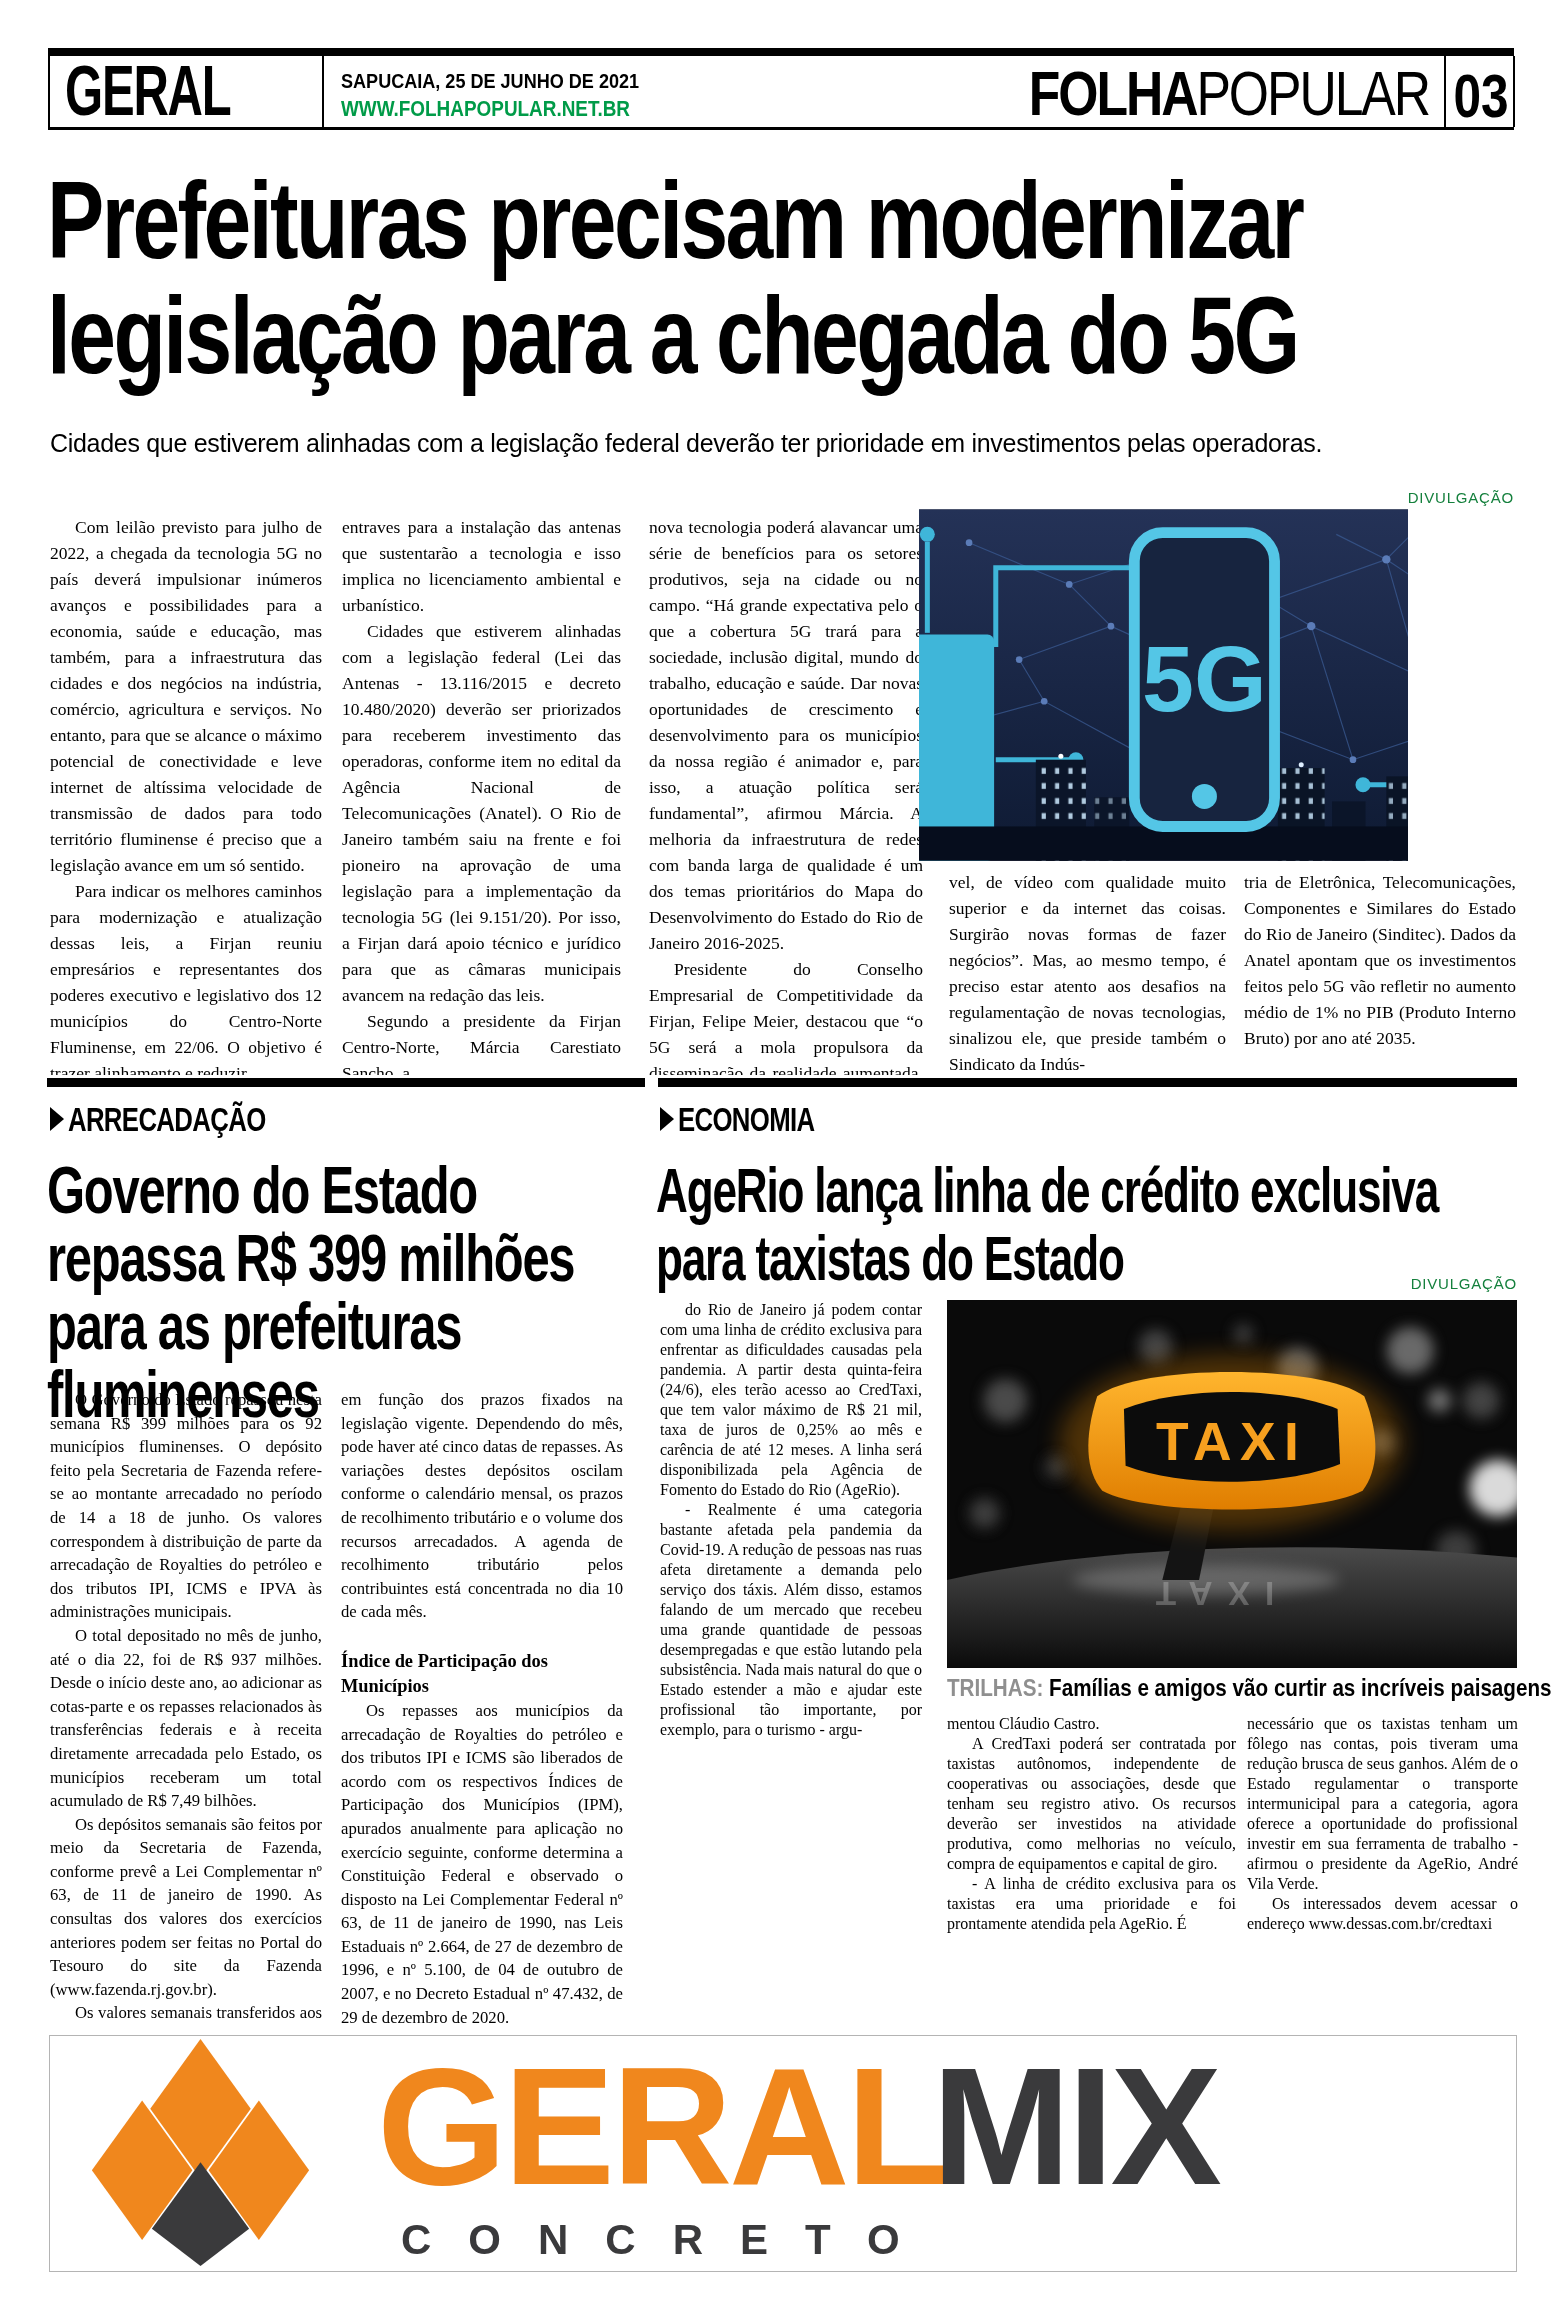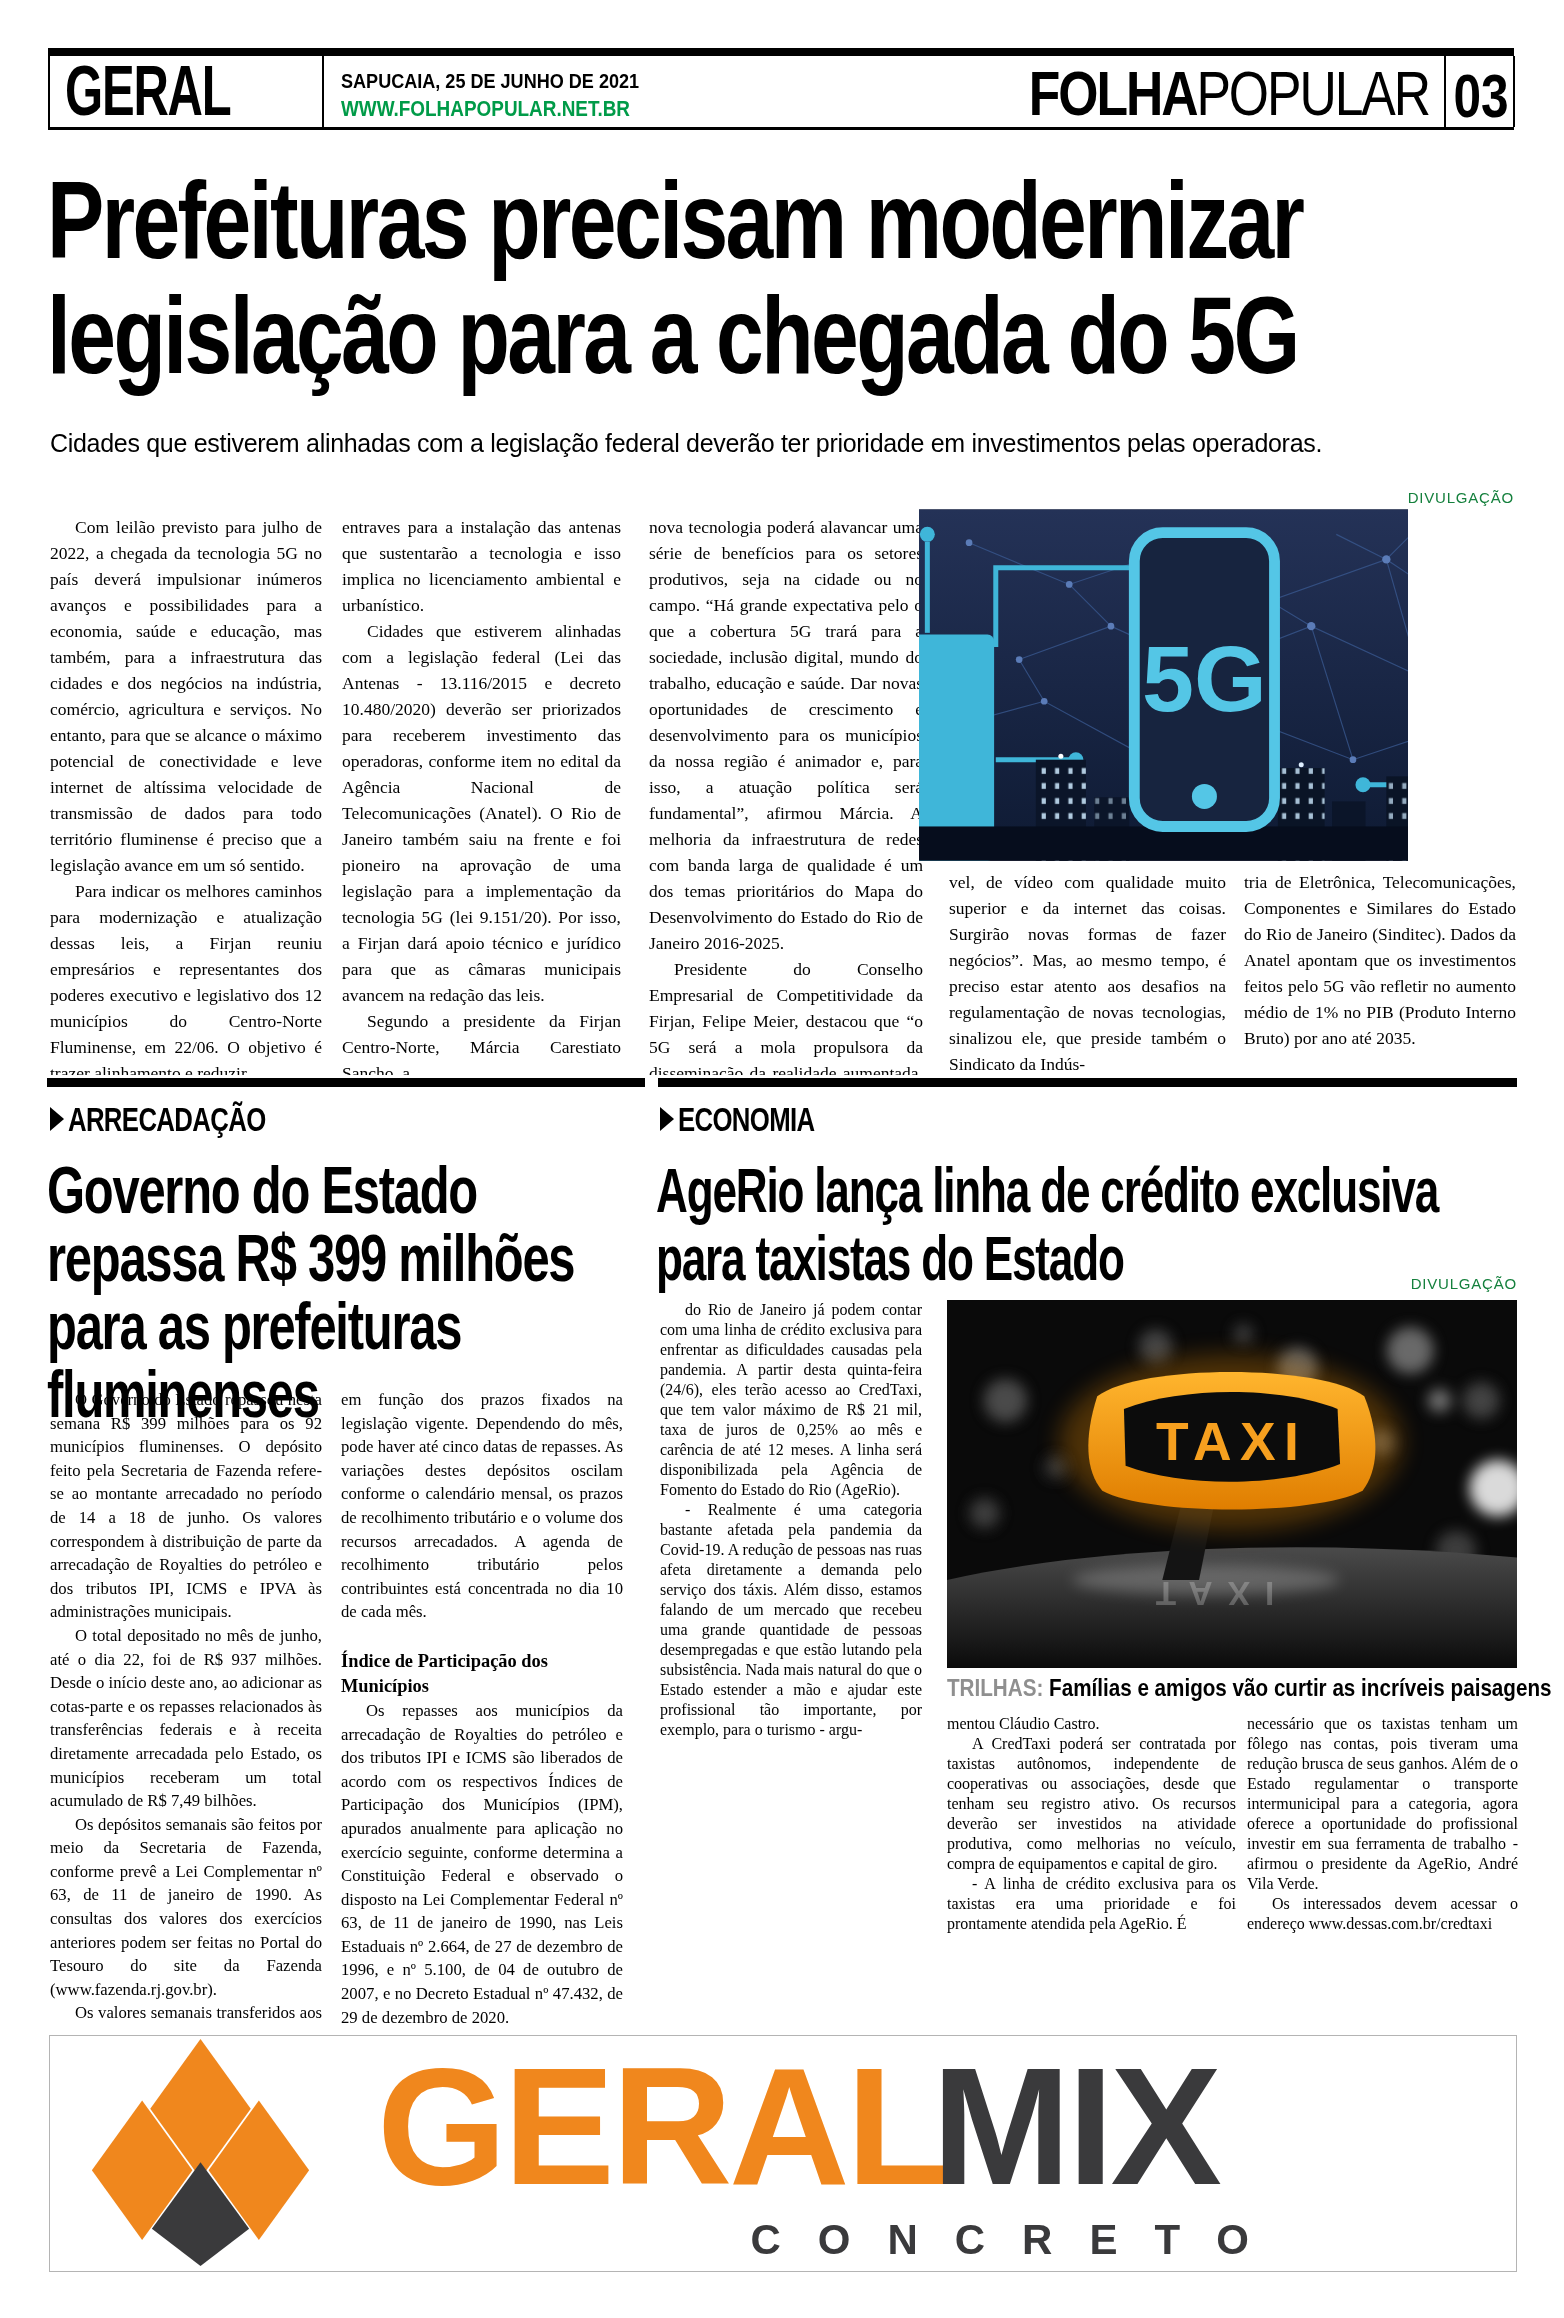--- a/index.html
+++ b/index.html
@@ -67,21 +67,21 @@
                 font-family:"Liberation Sans",sans-serif;transform:scaleX(.86);transform-origin:0 0;white-space:nowrap;}
   #taxi-caption .cap-label{color:#8f8f8f;}
   #econ-c2{left:947px;top:1714px;width:289px;height:319px;overflow:hidden;}
   #econ-c3{left:1247px;top:1714px;width:271px;height:319px;overflow:hidden;}
   
   #ad-box{left:49px;top:2035px;width:1466px;height:235px;border:0.8px solid #b4b4b4;background:#fff;}
   #ad-logo{position:absolute;left:10px;top:3.3px;width:281px;height:227px;}
   #ad-brand{position:absolute;left:327px;top:6.7px;font-size:167px;line-height:167px;font-weight:bold;
             font-family:"Liberation Sans",sans-serif;letter-spacing:-3.3px;white-space:nowrap;}
   #ad-brand .lara{color:#f0871d;} #ad-brand .mix{color:#3a3a3c;margin-left:-13.4px;}
-  #ad-tagline{position:absolute;left:351px;top:180px;width:885px;text-align:right;font-size:42px;
+  #ad-tagline{position:absolute;left:351px;top:180px;width:885px;text-align:left;font-size:42px;
               font-weight:bold;letter-spacing:37px;color:#3a3a3c;font-family:"Liberation Sans",sans-serif;}
 </style>
 </head>
 <body>
 
 <div class="abs" id="top-rule"></div>
 <div class="abs vline" id="vl-a"></div>
 <div class="abs vline" id="vl-b"></div>
 <div class="abs vline" id="vl-c"></div>
 <div class="abs vline" id="vl-d"></div>

